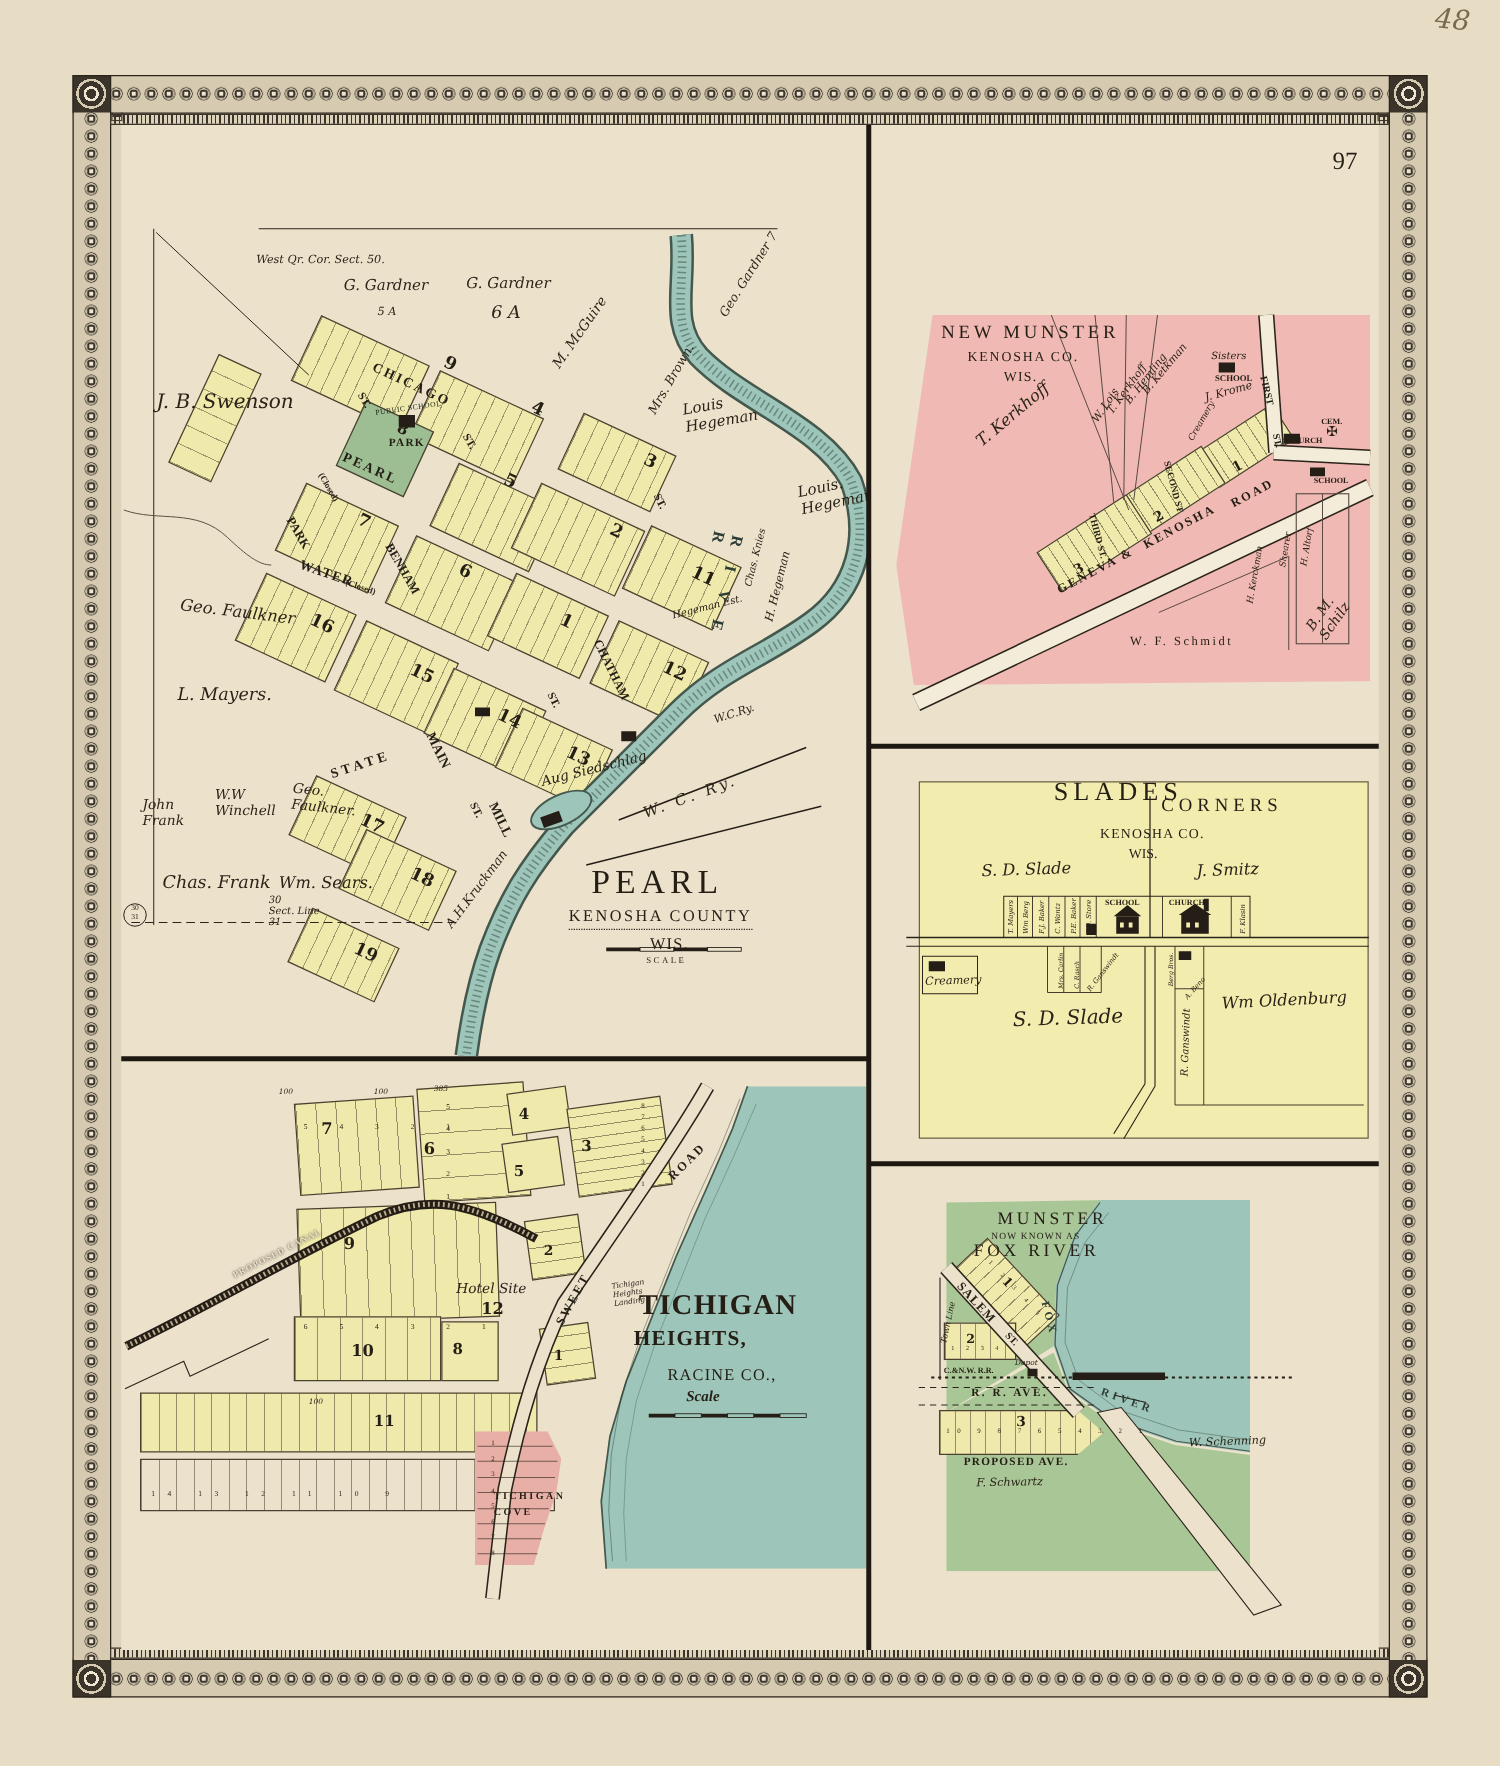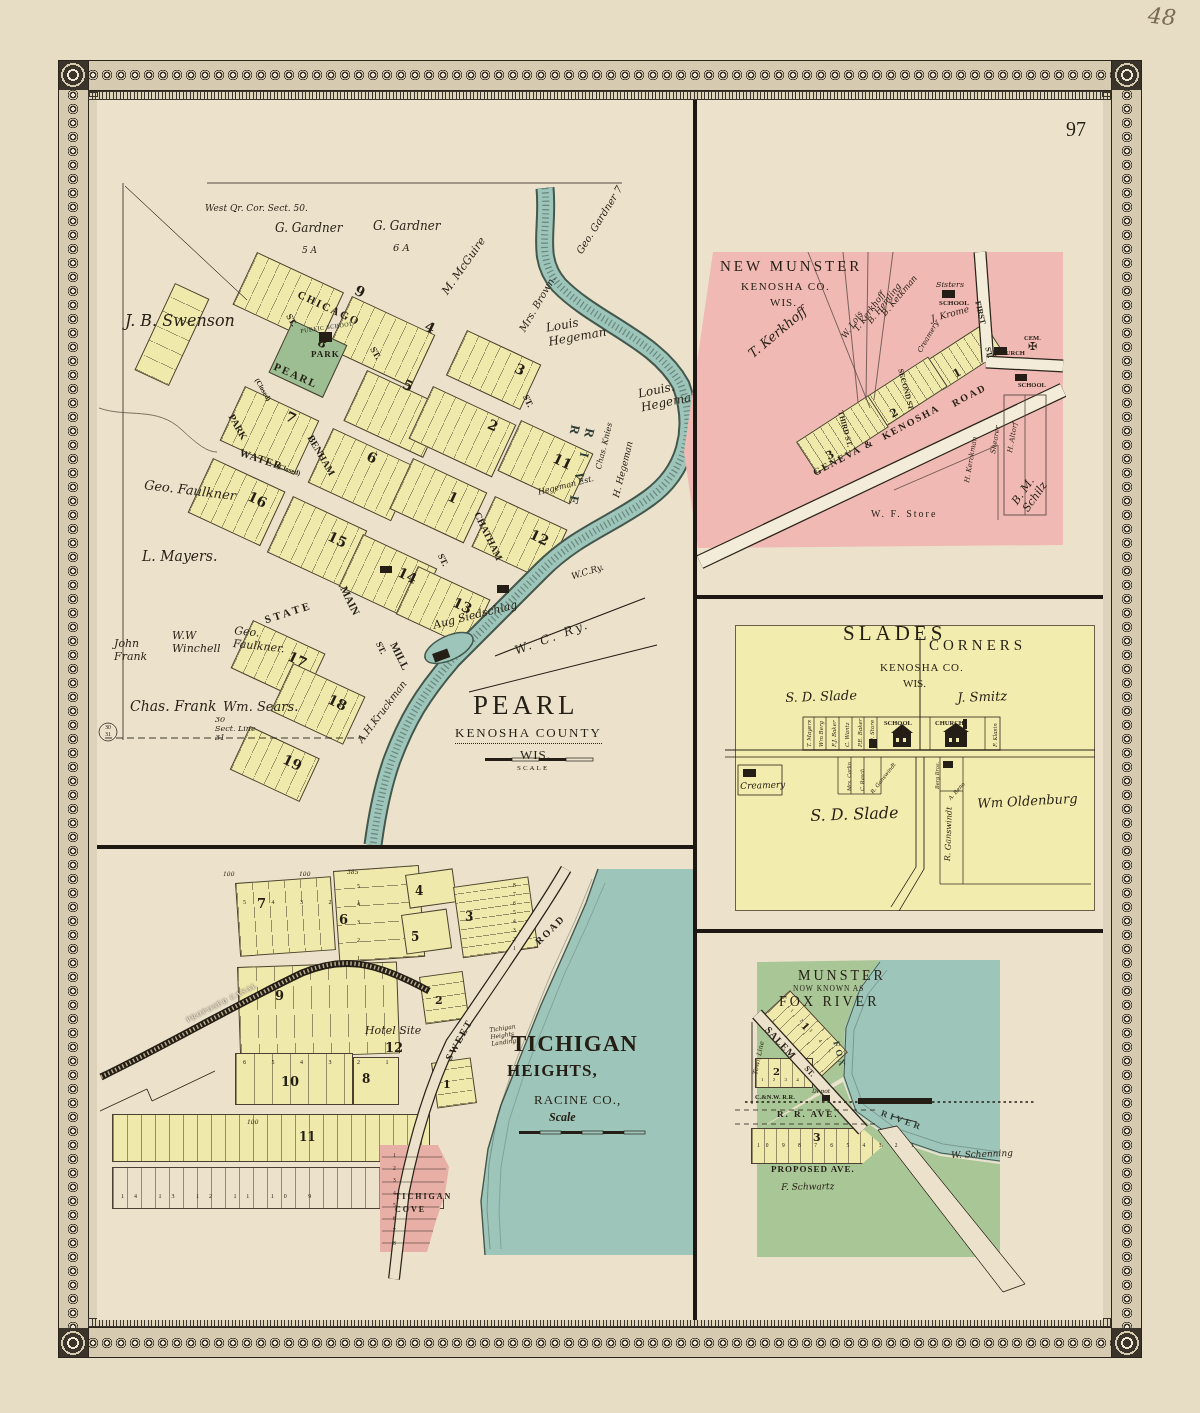--- a/index.html
+++ b/index.html
@@ -98,21 +98,21 @@
         <rect x="415" y="658" width="27" height="3" fill="none" stroke="#241e16" stroke-width="0.7"></rect>
       <rect x="442" y="658" width="27" height="3" fill="#241e16"></rect>
         <rect x="469" y="658" width="27" height="3" fill="none" stroke="#241e16" stroke-width="0.7"></rect>
     </g>
   </svg>
 
   <div class="lbl scr" style="left:28px;top:212px;font-size:16px;">J. B. Swenson</div>
   <div class="lbl scr" style="left:178px;top:122px;font-size:12px;">G. Gardner</div>
   <div class="lbl scr" style="left:205px;top:145px;font-size:9px;">5 A</div>
   <div class="lbl scr" style="left:276px;top:120px;font-size:12px;">G. Gardner</div>
-  <div class="lbl scr" style="left:296px;top:142px;font-size:10px;">6 A</div>
+  <div class="lbl scr" style="left:296px;top:142px;font-size:14px;">6 A</div>
   <div class="lbl scr" style="left:343px;top:190px;font-size:11px;transform:rotate(-55deg);">M. McGuire</div>
   <div class="lbl scr" style="left:420px;top:228px;font-size:10px;transform:rotate(-60deg);">Mrs. Brown.</div>
   <div class="lbl scr" style="left:477px;top:150px;font-size:10px;transform:rotate(-58deg);">Geo. Gardner 7</div>
   <div class="lbl scr" style="left:448px;top:222px;font-size:12px;transform:rotate(-10deg);">Louis
 Hegeman</div>
   <div class="lbl scr" style="left:540px;top:288px;font-size:12px;transform:rotate(-12deg);">Louis.
 Hegeman</div>
   <div class="lbl scr" style="left:48px;top:378px;font-size:13px;transform:rotate(7deg);">Geo. Faulkner</div>
   <div class="lbl scr" style="left:45px;top:448px;font-size:14px;">L. Mayers.</div>
   <div class="lbl scr" style="left:17px;top:538px;font-size:11px;">John
@@ -177,21 +177,21 @@
   <div class="lbl st" style="left:500px;top:330px;font-size:13px;letter-spacing:6px;transform:rotate(103deg);color:#2d3c34;">R I V E R</div>
   <div class="lbl scr" style="left:473px;top:472px;font-size:9px;transform:rotate(-18deg);">W.C.Ry.</div>
   <div class="lbl scr" style="left:416px;top:545px;font-size:12px;letter-spacing:3px;transform:rotate(-20deg);">W. C. Ry.</div>
 
   <div class="lbl ttl" style="left:376px;top:590px;font-size:27px;letter-spacing:4px;">PEARL</div>
   <div class="lbl ttl" style="left:358px;top:626px;font-size:13px;letter-spacing:2px;border-bottom:1px dotted #2b241a;padding-bottom:2px;">KENOSHA COUNTY</div>
   <div class="lbl ttl" style="left:423px;top:648px;font-size:13px;letter-spacing:1px;">WIS.</div>
   <div class="lbl ttl" style="left:420px;top:664px;font-size:7px;letter-spacing:2px;">SCALE</div>
 </div>
 
-<div class="p" id="newmunster" style="left:658px;top:100px;width:408px;height:495px;">
+<div class="p" id="newmunster" style="left:691px;top:100px;width:408px;height:495px;">
   <div style="position:absolute;inset:0;background:#f0b9b4;clip-path:polygon(55px 152px,405px 152px,405px 445px,40px 448px,26px 352px);"></div>
   <div class="lots" style="left:266px;top:262px;width:72px;height:34px;transform:rotate(-33deg);background-image:repeating-linear-gradient(90deg,rgba(60,50,35,.5) 0 .8px,rgba(0,0,0,0) .8px 9px);"></div>
   <div class="lots" style="left:203px;top:300px;width:80px;height:36px;transform:rotate(-33deg);background-image:repeating-linear-gradient(90deg,rgba(60,50,35,.5) 0 .8px,rgba(0,0,0,0) .8px 9px);"></div>
   <div class="lots" style="left:138px;top:342px;width:86px;height:38px;transform:rotate(-33deg);background-image:repeating-linear-gradient(90deg,rgba(60,50,35,.5) 0 .8px,rgba(0,0,0,0) .8px 9px);"></div>
   <svg width="408" height="495" viewBox="0 0 408 495">
     <line x1="150" y1="152" x2="212" y2="308" stroke="#5a4a42" stroke-width="0.8"></line>
     <line x1="185" y1="152" x2="200" y2="302" stroke="#5a4a42" stroke-width="0.8"></line>
     <line x1="210" y1="152" x2="208" y2="300" stroke="#5a4a42" stroke-width="0.8"></line>
     <line x1="235" y1="152" x2="216" y2="300" stroke="#5a4a42" stroke-width="0.8"></line>
     <path d="M42,462 L405,290" stroke="#2b241a" stroke-width="15"></path>
@@ -210,21 +210,21 @@
   </svg>
   <div class="lbl ttl" style="left:62px;top:158px;font-size:15px;letter-spacing:3px;">NEW MUNSTER</div>
   <div class="lbl ttl" style="left:83px;top:180px;font-size:11px;letter-spacing:1.5px;">KENOSHA CO.</div>
   <div class="lbl ttl" style="left:112px;top:196px;font-size:11px;letter-spacing:1px;">WIS.</div>
   <div class="lbl scr" style="left:88px;top:250px;font-size:13px;transform:rotate(-40deg);">T. Kerkhoff</div>
   <div class="lbl scr" style="left:222px;top:212px;font-size:8.5px;transform:rotate(-50deg);">B. Ketkman</div>
   <div class="lbl scr" style="left:208px;top:220px;font-size:8.5px;transform:rotate(-52deg);">B. Hemling</div>
   <div class="lbl scr" style="left:194px;top:228px;font-size:8.5px;transform:rotate(-54deg);">T. Kerkhoff</div>
   <div class="lbl scr" style="left:182px;top:235px;font-size:8.5px;transform:rotate(-56deg);">W. Lois</div>
   <div class="lbl scr" style="left:272px;top:214px;font-size:9px;transform:rotate(-15deg);">J. Krome</div>
-  <div class="lbl ttl" style="left:213px;top:408px;font-size:10px;letter-spacing:2px;">W. F. Store</div>
+  <div class="lbl ttl" style="left:213px;top:408px;font-size:10px;letter-spacing:2px;">W. F. Schmidt</div>
   <div class="lbl scr" style="left:352px;top:400px;font-size:11px;transform:rotate(-55deg);">B. M. Schilz</div>
   <div class="lbl scr" style="left:331px;top:353px;font-size:7px;transform:rotate(-80deg);">Shearer</div>
   <div class="lbl scr" style="left:348px;top:352px;font-size:7px;transform:rotate(-80deg);">H. Altorf</div>
   <div class="lbl scr" style="left:305px;top:382px;font-size:7px;transform:rotate(-80deg);">H. Kerckman</div>
   <div class="lbl scr" style="left:278px;top:180px;font-size:8px;">Sisters</div>
   <div class="lbl st" style="left:281px;top:199px;font-size:7px;">SCHOOL</div>
   <div class="lbl st" style="left:366px;top:234px;font-size:6.5px;">CEM.</div>
   <div class="lbl" style="left:370px;top:240px;font-size:11px;">✠</div>
   <div class="lbl st" style="left:338px;top:249px;font-size:6.5px;">CHURCH</div>
   <div class="lbl st" style="left:360px;top:281px;font-size:6.5px;">SCHOOL</div>

